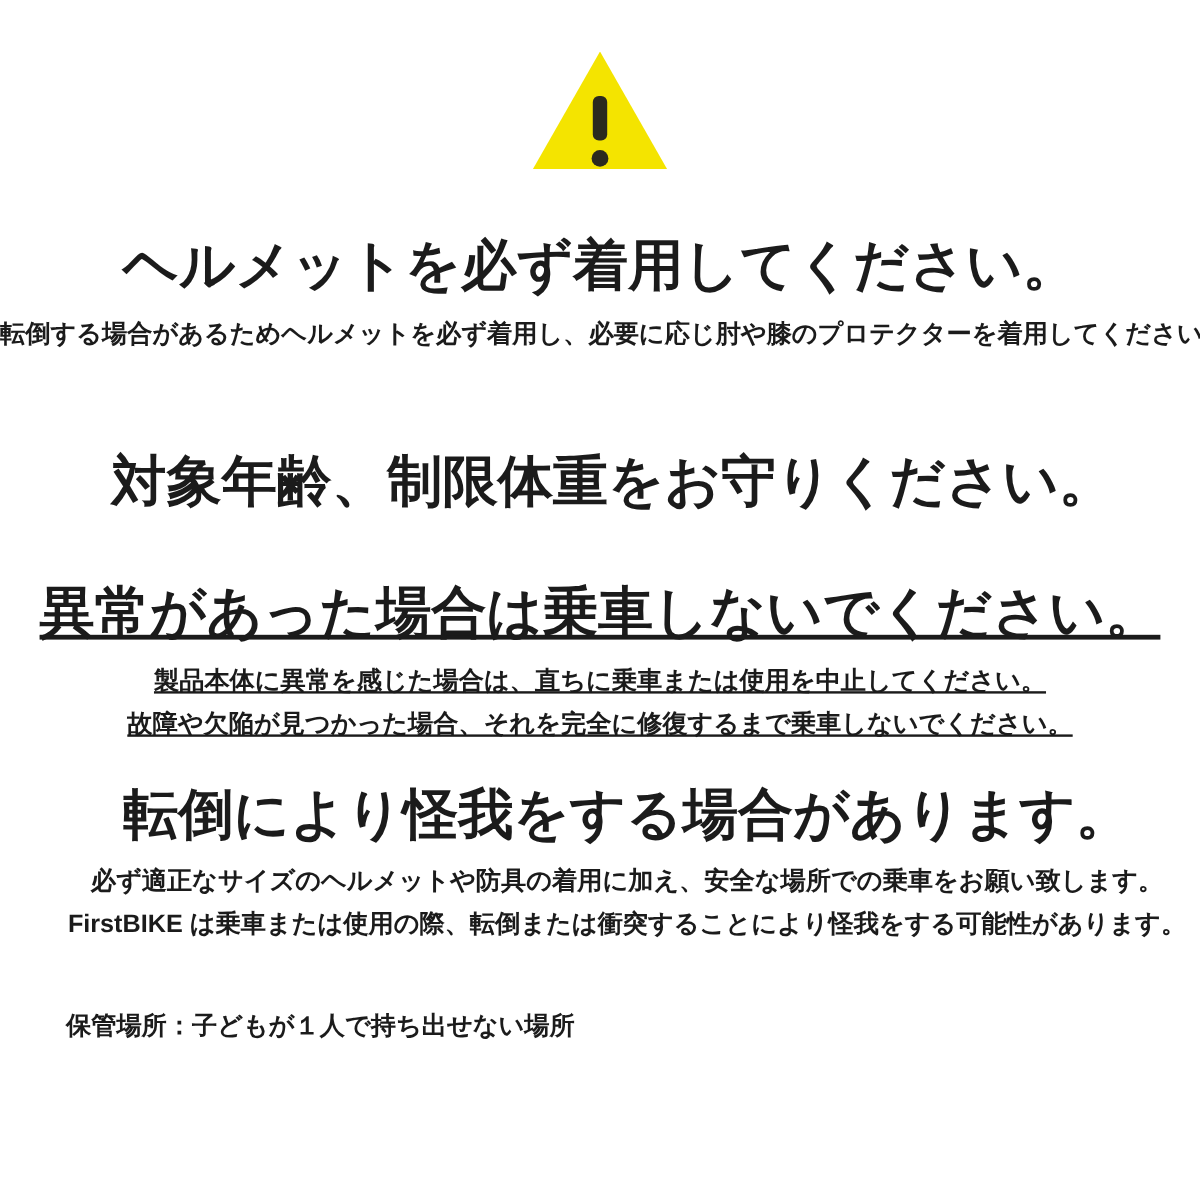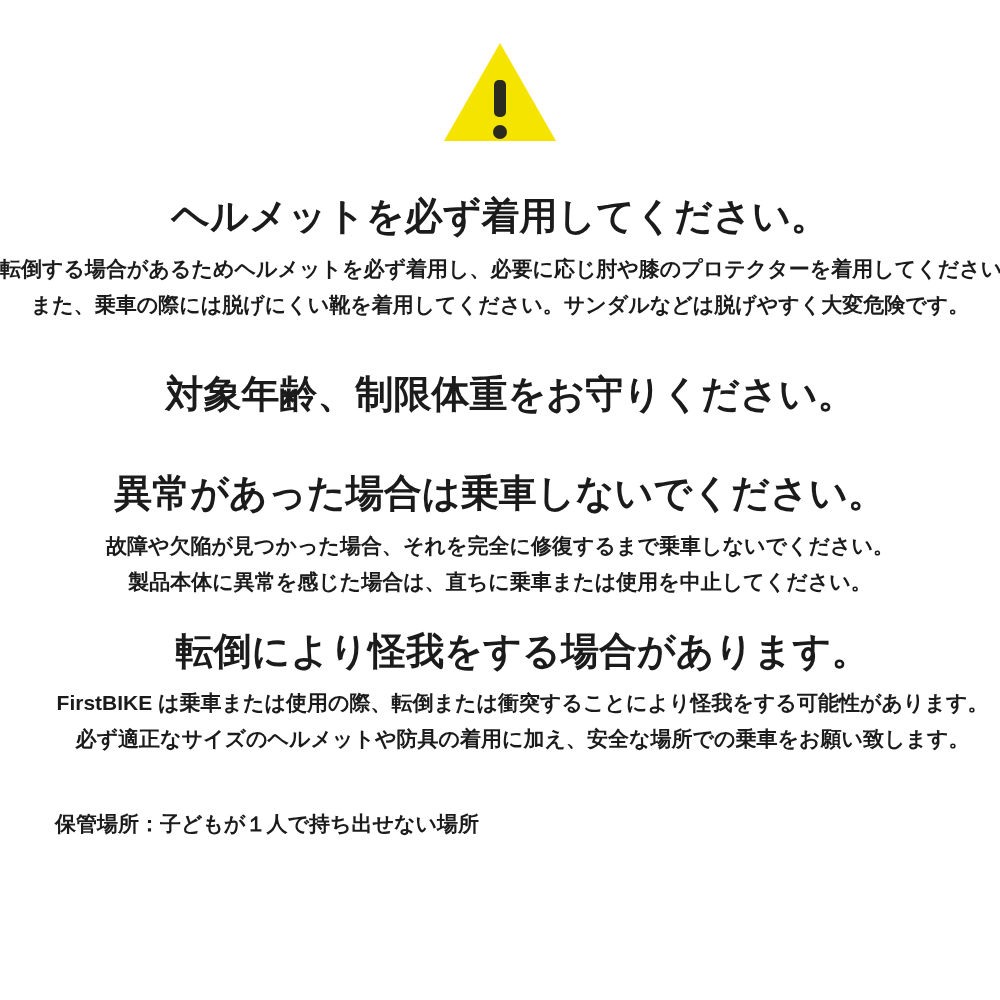--- a/index.html
+++ b/index.html
@@ -51,34 +51,34 @@
     width: 14px;
     height: 14px;
     border-radius: 50%;
   }
 
   
   .section {
     text-align: center;
   }
   .heading {
-    font-size: 38px;
+    font-size: 46px;
     line-height: 1.25;
     margin: 0 0 10px 0;
     letter-spacing: 0px;
     white-space: nowrap;
   }
   .line {
     font-size: 21px;
     line-height: 36px;
     white-space: nowrap;
   }
   .sec-1 { margin-top: 52px; }
-  .sec-2 { margin-top: 48px; padding-left: 21px; }
-  .sec-3 { margin-top: 52px; }
+  .sec-2 { margin-top: 76px; padding-left: 21px; }
+  .sec-3 { margin-top: 52px; text-decoration: underline; }
   .sec-4 { margin-top: 28px; padding-left: 45px; }
 
   
   .footer {
     margin-top: 52px;
     padding: 0 62px 0 55px;
     display: flex;
     font-size: 21px;
     line-height: 30px;
     white-space: nowrap;
@@ -91,36 +91,35 @@
 
   <div class="triangle-wrap">
     <div class="triangle" style="background: rgb(244, 228, 0);"></div>
     <div class="exc-bar" style="background: rgb(43, 42, 30);"></div>
     <div class="exc-dot" style="background: rgb(43, 42, 30);"></div>
   </div>
 
   <div class="section sec-1">
     <div class="heading">ヘルメットを必ず着用してください。</div>
     <div class="line">転倒する場合があるためヘルメットを必ず着用し、必要に応じ肘や膝のプロテクターを着用してください。</div>
-    <div class="line">また、乗車の際には脱げにくい靴を着用してください。サンダルなどは脱げやすく大変危険です。</div>
   </div>
 
   <div class="section sec-2">
     <div class="heading">対象年齢、制限体重をお守りください。</div>
   </div>
 
   <div class="section sec-3">
     <div class="heading">異常があった場合は乗車しないでください。</div>
+    <div class="line">製品本体に異常を感じた場合は、直ちに乗車または使用を中止してください。</div>
     <div class="line">故障や欠陥が見つかった場合、それを完全に修復するまで乗車しないでください。</div>
-    <div class="line">製品本体に異常を感じた場合は、直ちに乗車または使用を中止してください。</div>
   </div>
 
   <div class="section sec-4">
     <div class="heading">転倒により怪我をする場合があります。</div>
+    <div class="line">必ず適正なサイズのヘルメットや防具の着用に加え、安全な場所での乗車をお願い致します。</div>
     <div class="line">FirstBIKE は乗車または使用の際、転倒または衝突することにより怪我をする可能性があります。</div>
-    <div class="line">必ず適正なサイズのヘルメットや防具の着用に加え、安全な場所での乗車をお願い致します。</div>
   </div>
 
   <div class="footer">
     <div class="footer-left">保管場所：子どもが１人で持ち出せない場所</div>
   </div>
 
 </div>
 
 </body></html>

